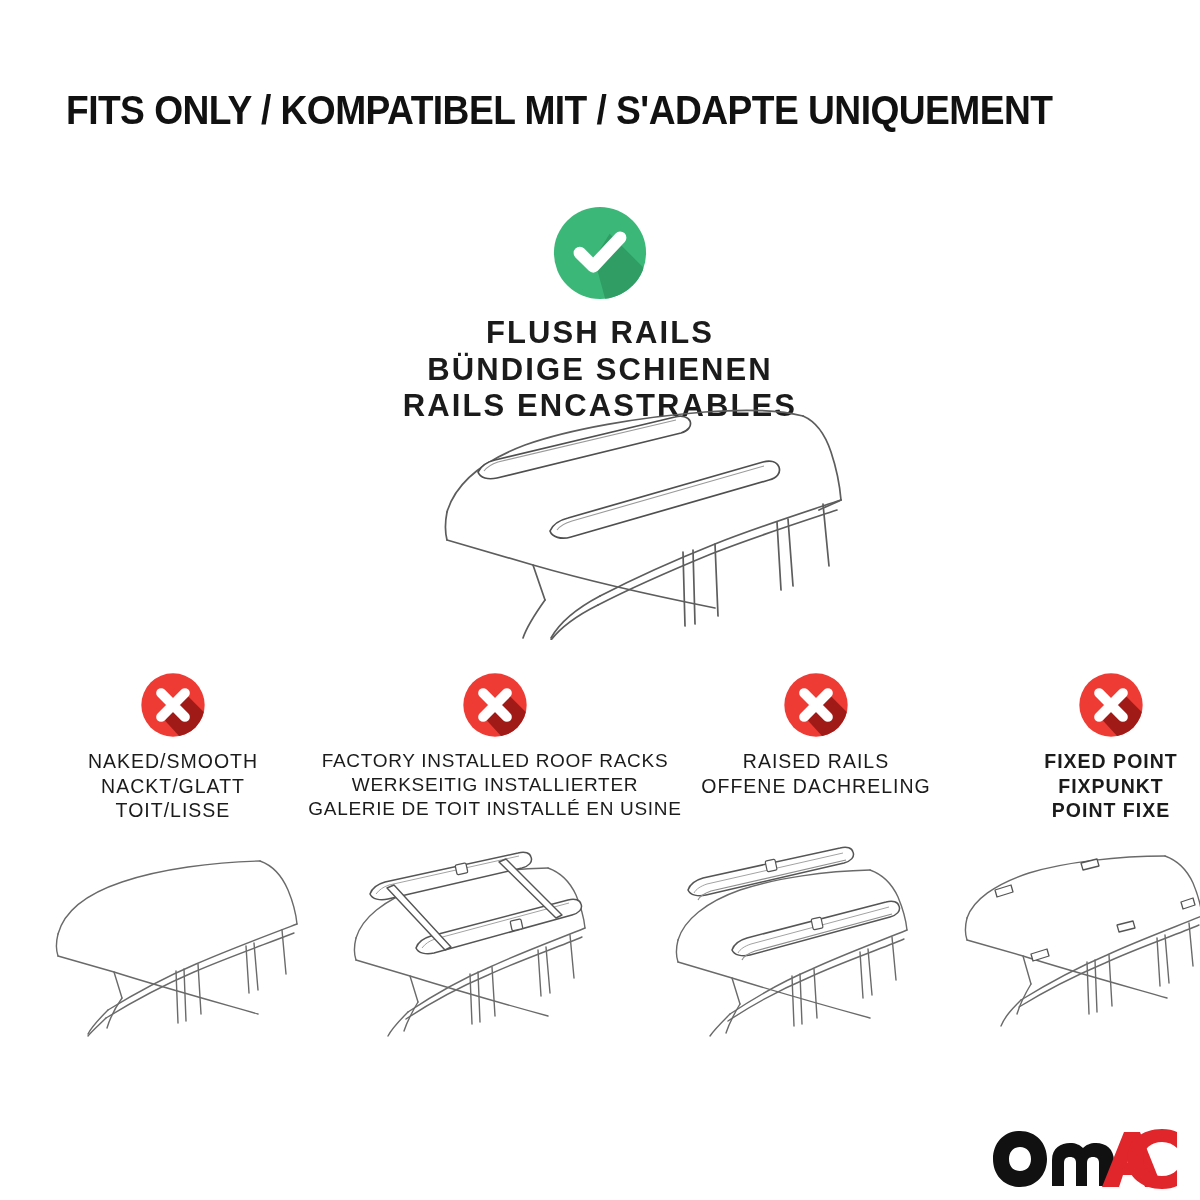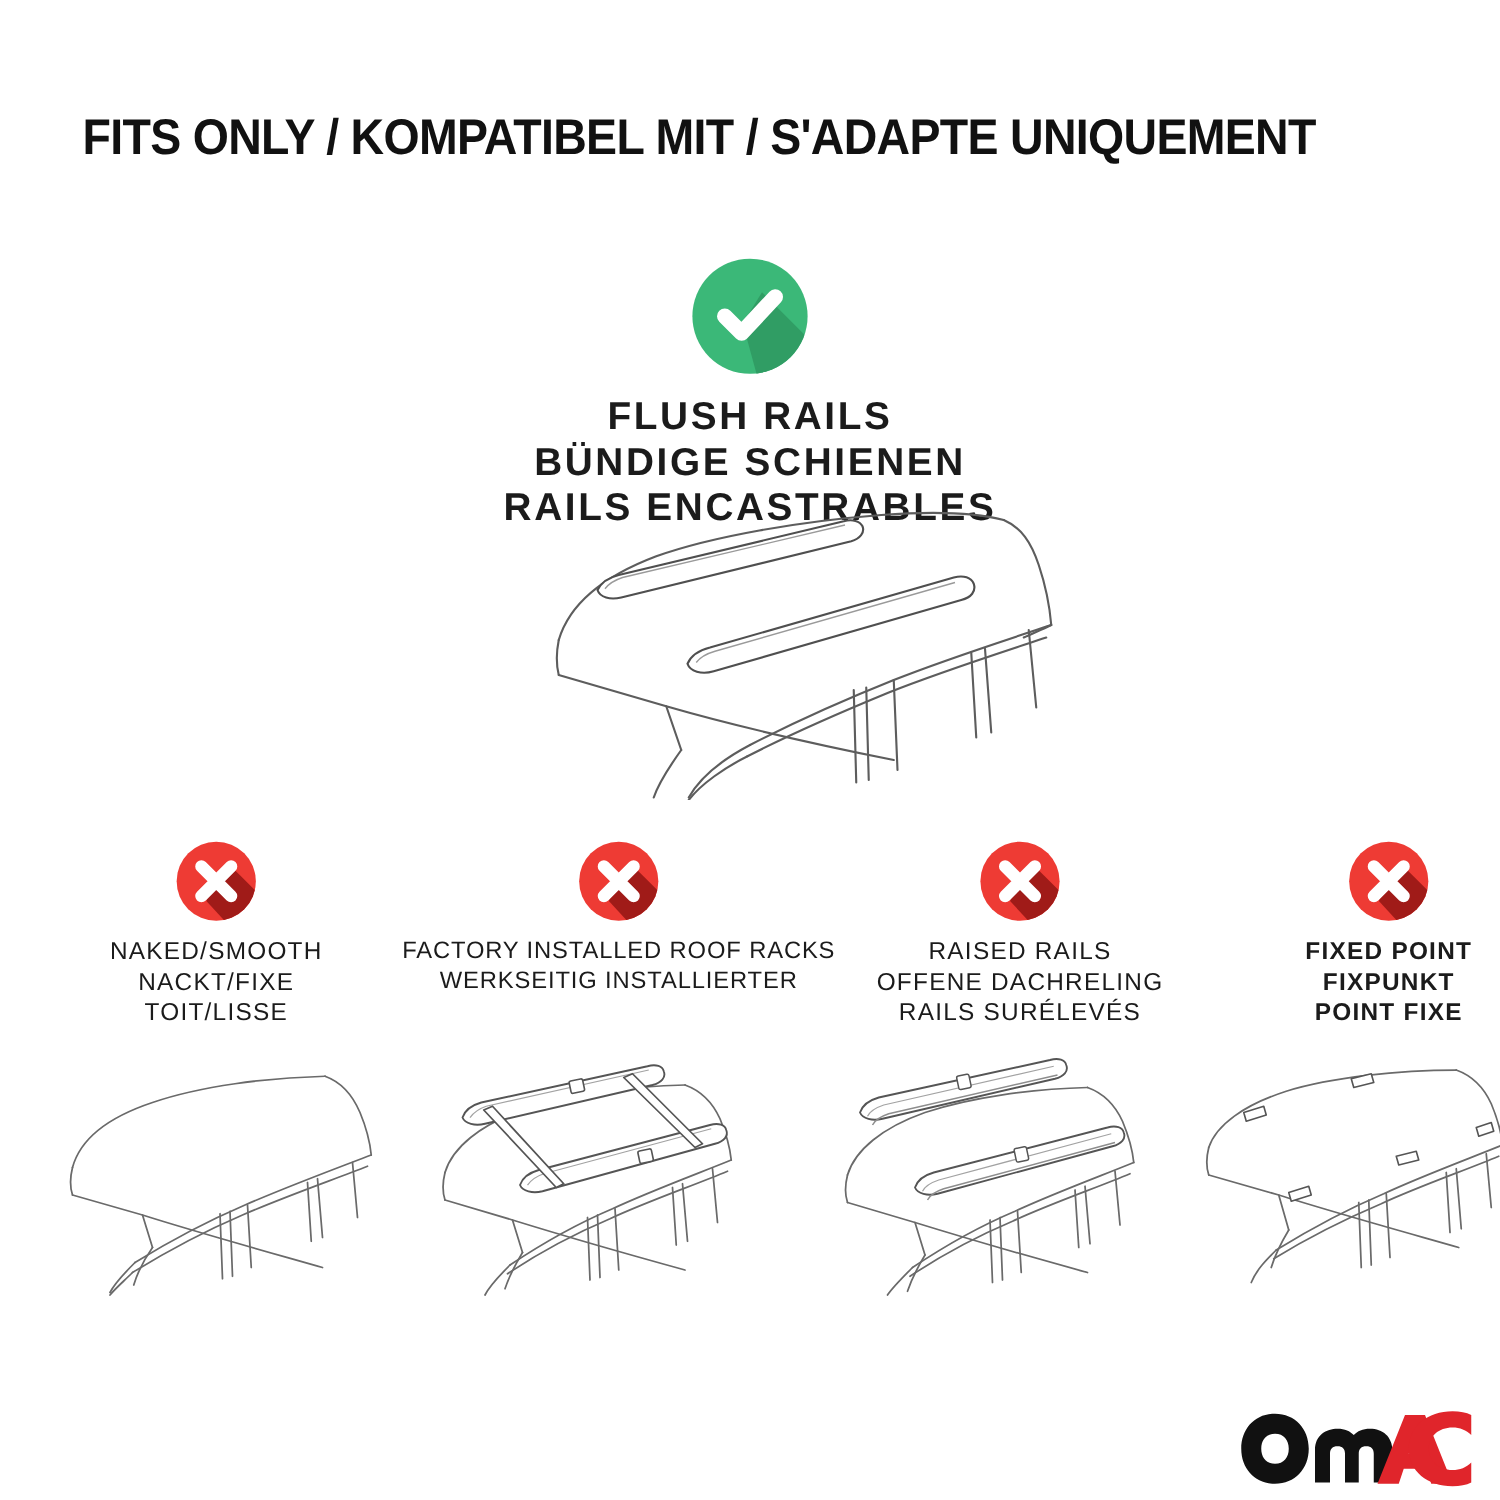--- a/index.html
+++ b/index.html
@@ -193,21 +193,21 @@
             </defs>
           <circle cx="50" cy="50" r="48" fill="#EE3B34"></circle>
           <g clip-path="url(#clipX0)">
             <polygon points="50,42 66,30 100,64 100,100 62,100 38,74" fill="#A01B18"></polygon>
           </g>
           <path d="M32 32 L68 68 M68 32 L32 68" stroke="#ffffff" stroke-width="15" stroke-linecap="round" fill="none"></path>
         </svg>
       </div>
       <div class="col-text">
         <div>NAKED/SMOOTH</div>
-        <div>NACKT/FIXE</div>
+        <div>NACKT/GLATT</div>
         <div>TOIT/LISSE</div>
       </div>
     </div>
 
     <div class="col c1">
       <div class="badge-no">
         <svg viewBox="0 0 100 100" width="66" height="66" aria-hidden="true">
           <defs>
               <clipPath id="clipX1">
                 <circle cx="50" cy="50" r="48"></circle>
@@ -216,20 +216,21 @@
           <circle cx="50" cy="50" r="48" fill="#EE3B34"></circle>
           <g clip-path="url(#clipX1)">
             <polygon points="50,42 66,30 100,64 100,100 62,100 38,74" fill="#A01B18"></polygon>
           </g>
           <path d="M32 32 L68 68 M68 32 L32 68" stroke="#ffffff" stroke-width="15" stroke-linecap="round" fill="none"></path>
         </svg>
       </div>
       <div class="col-text">
         <div>FACTORY INSTALLED ROOF RACKS</div>
         <div>WERKSEITIG INSTALLIERTER</div>
+        <div>GALERIE DE TOIT INSTALLÉ EN USINE</div>
       </div>
     </div>
 
     <div class="col c2">
       <div class="badge-no">
         <svg viewBox="0 0 100 100" width="66" height="66" aria-hidden="true">
           <defs>
               <clipPath id="clipX2">
                 <circle cx="50" cy="50" r="48"></circle>
               </clipPath>
@@ -237,21 +238,20 @@
           <circle cx="50" cy="50" r="48" fill="#EE3B34"></circle>
           <g clip-path="url(#clipX2)">
             <polygon points="50,42 66,30 100,64 100,100 62,100 38,74" fill="#A01B18"></polygon>
           </g>
           <path d="M32 32 L68 68 M68 32 L32 68" stroke="#ffffff" stroke-width="15" stroke-linecap="round" fill="none"></path>
         </svg>
       </div>
       <div class="col-text">
         <div>RAISED RAILS</div>
         <div>OFFENE DACHRELING</div>
-        <div>RAILS SURÉLEVÉS</div>
       </div>
     </div>
 
     <div class="col c3">
       <div class="badge-no">
         <svg viewBox="0 0 100 100" width="66" height="66" aria-hidden="true">
           <defs>
               <clipPath id="clipX3">
                 <circle cx="50" cy="50" r="48"></circle>
               </clipPath>

